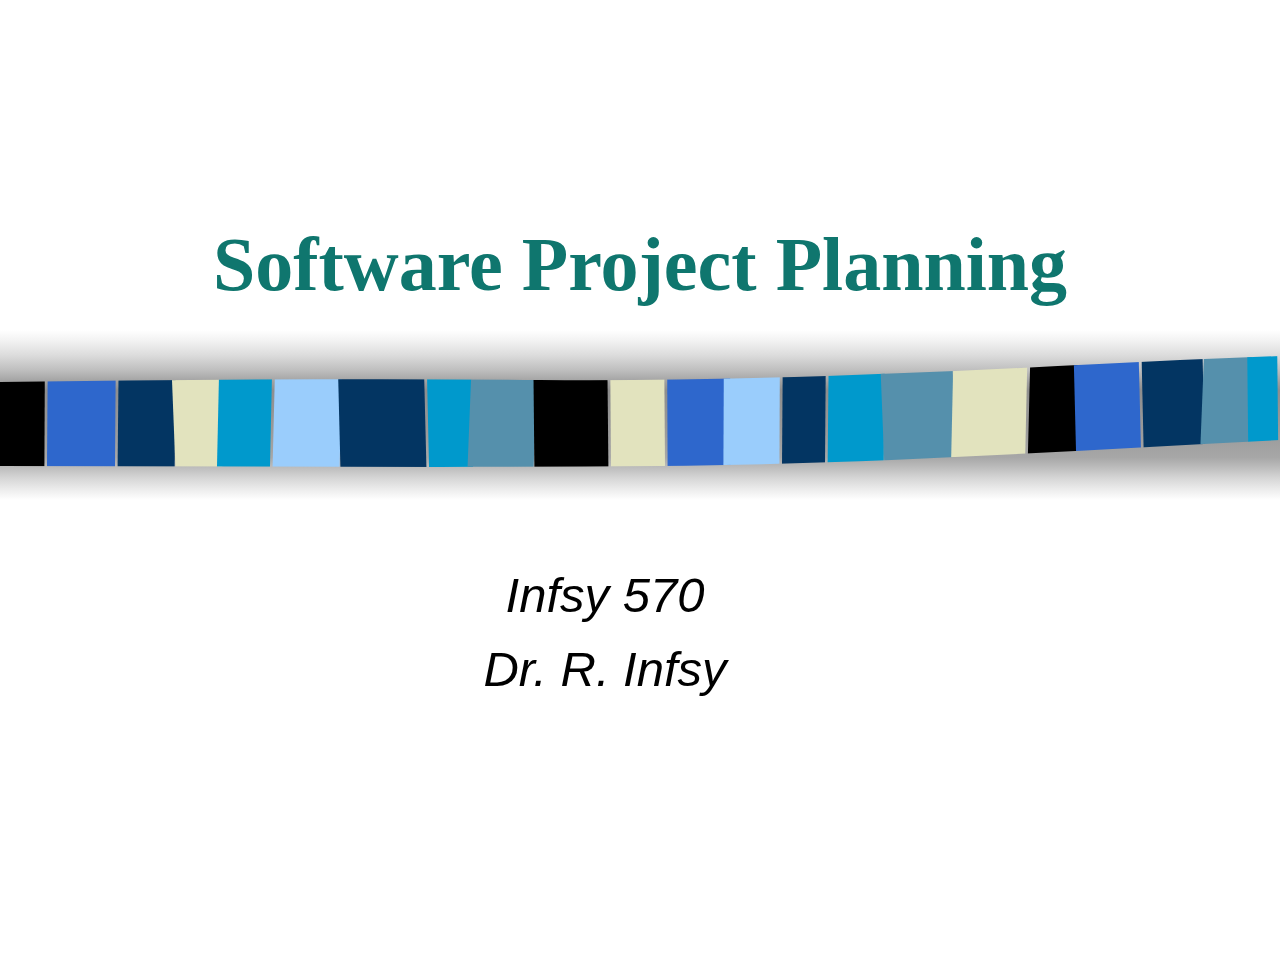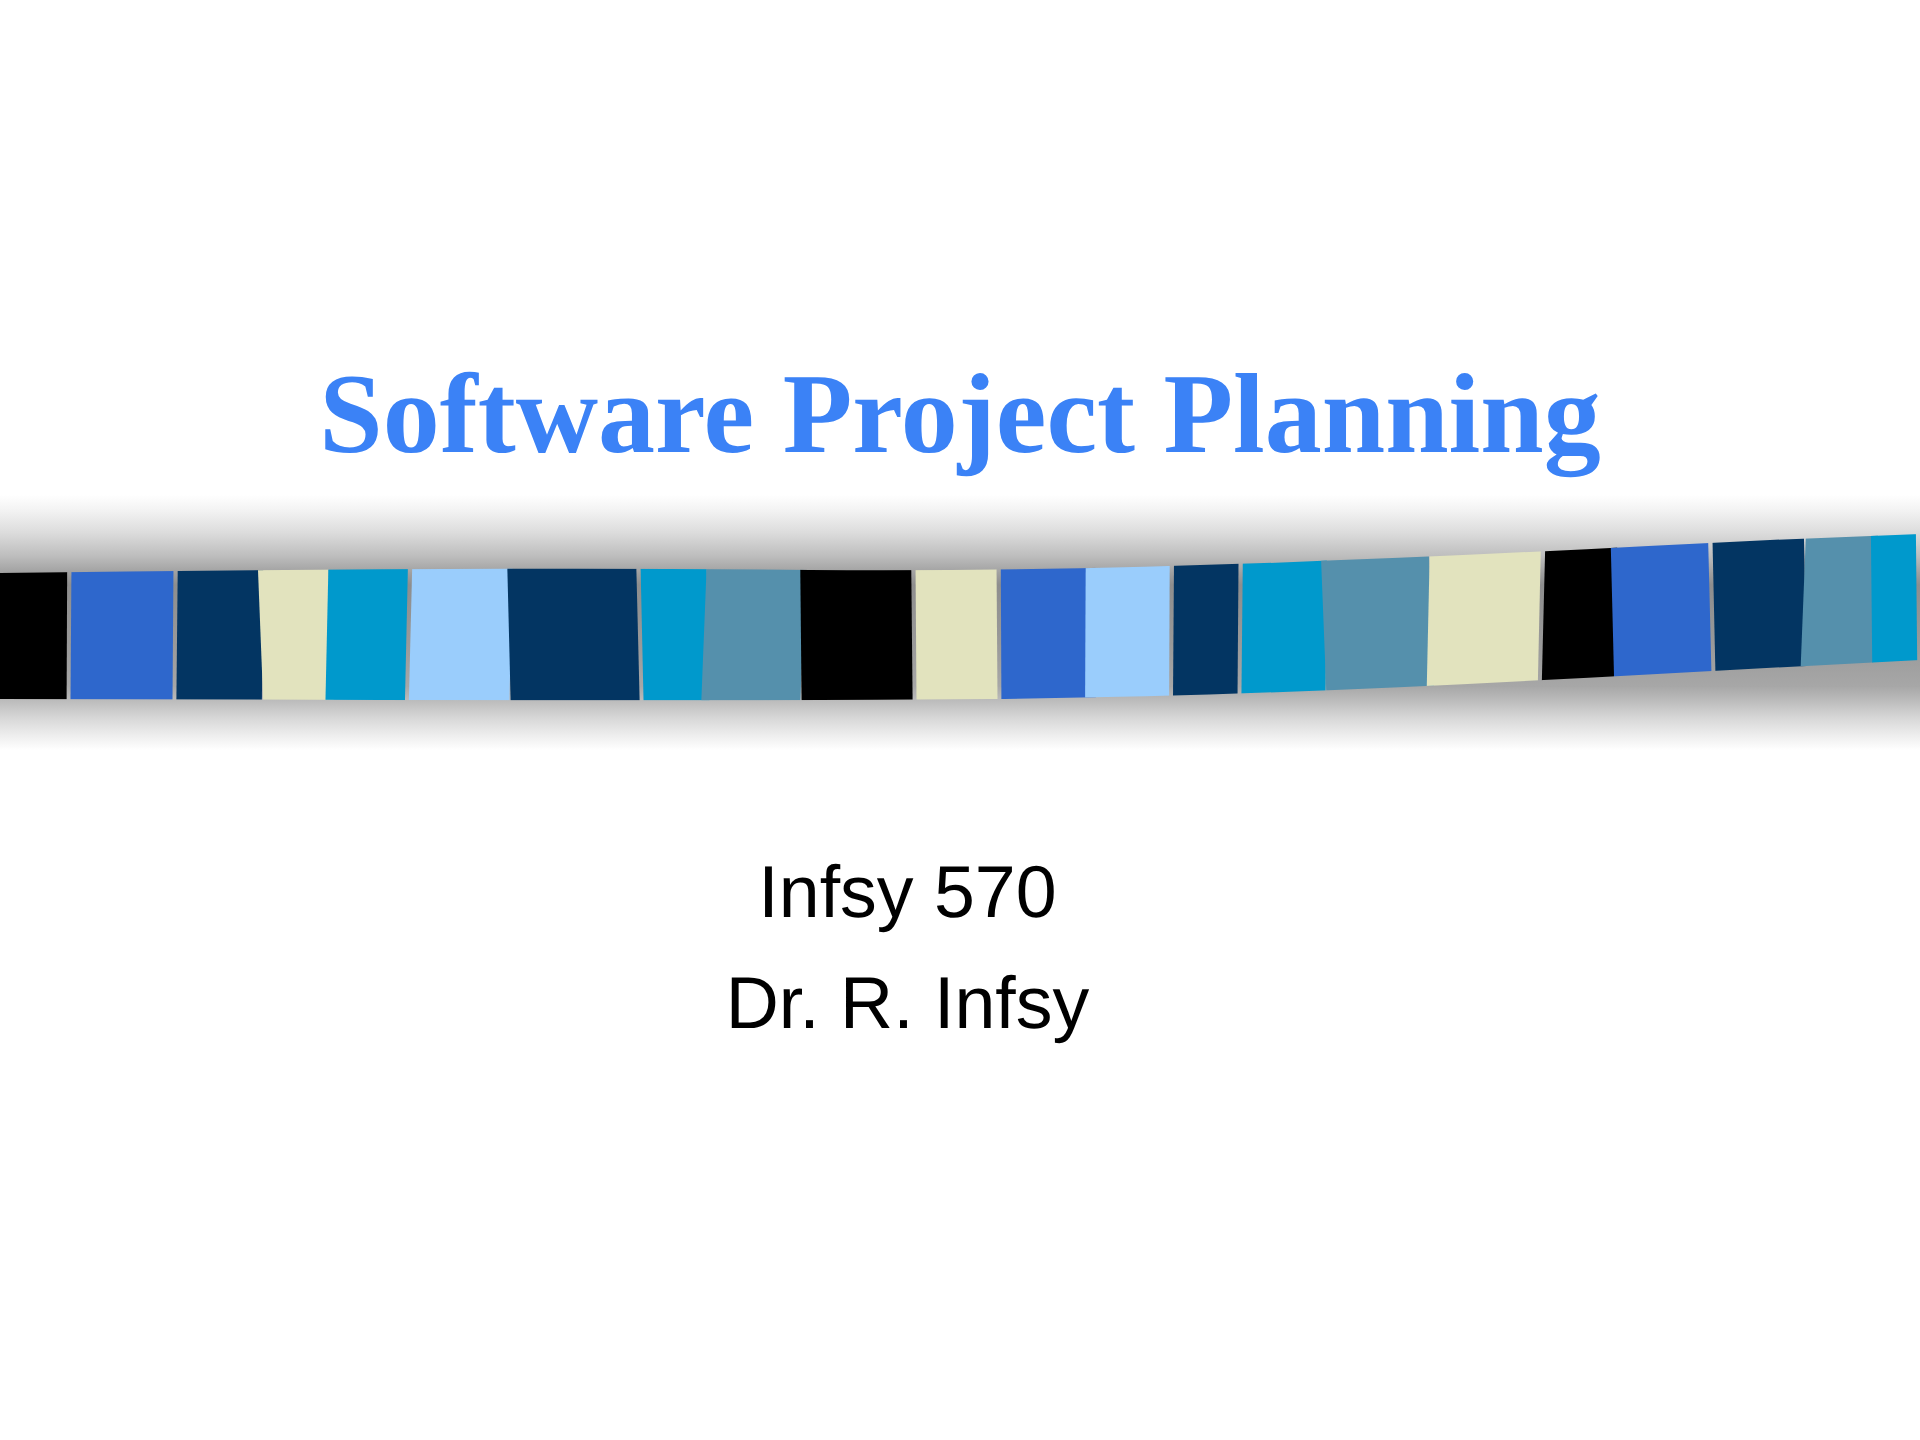--- a/index.html
+++ b/index.html
@@ -18,27 +18,27 @@
 
   
   #title-block {
     position: absolute;
     left: 0;
     top: 222px;
     width: 1280px;
     text-align: center;
   }
   #slide-title {
-    margin: 12px;
+    margin: 0;
     font-family: "Liberation Serif", serif;
     font-weight: bold;
     font-size: 76px;
     line-height: 84px;
     letter-spacing: 0px;
-    color: #3b82f6;
+    color: #0f766e;
     white-space: nowrap;
   }
 
   
   #banner {
     position: absolute;
     left: 0;
     top: 330px;
     width: 1280px;
     height: 170px;
@@ -87,20 +87,21 @@
     display: block;
   }
 
   
   #subtitle-block {
     position: absolute;
     left: 0;
     top: 558px;
     width: 1210px;
     text-align: center;
+    font-style: italic;
   }
   .subtitle-line {
     margin: 0;
     font-family: "Liberation Sans", sans-serif;
     font-weight: normal;
     font-size: 49px;
     line-height: 74px;
     color: #000000;
     white-space: nowrap;
   }

